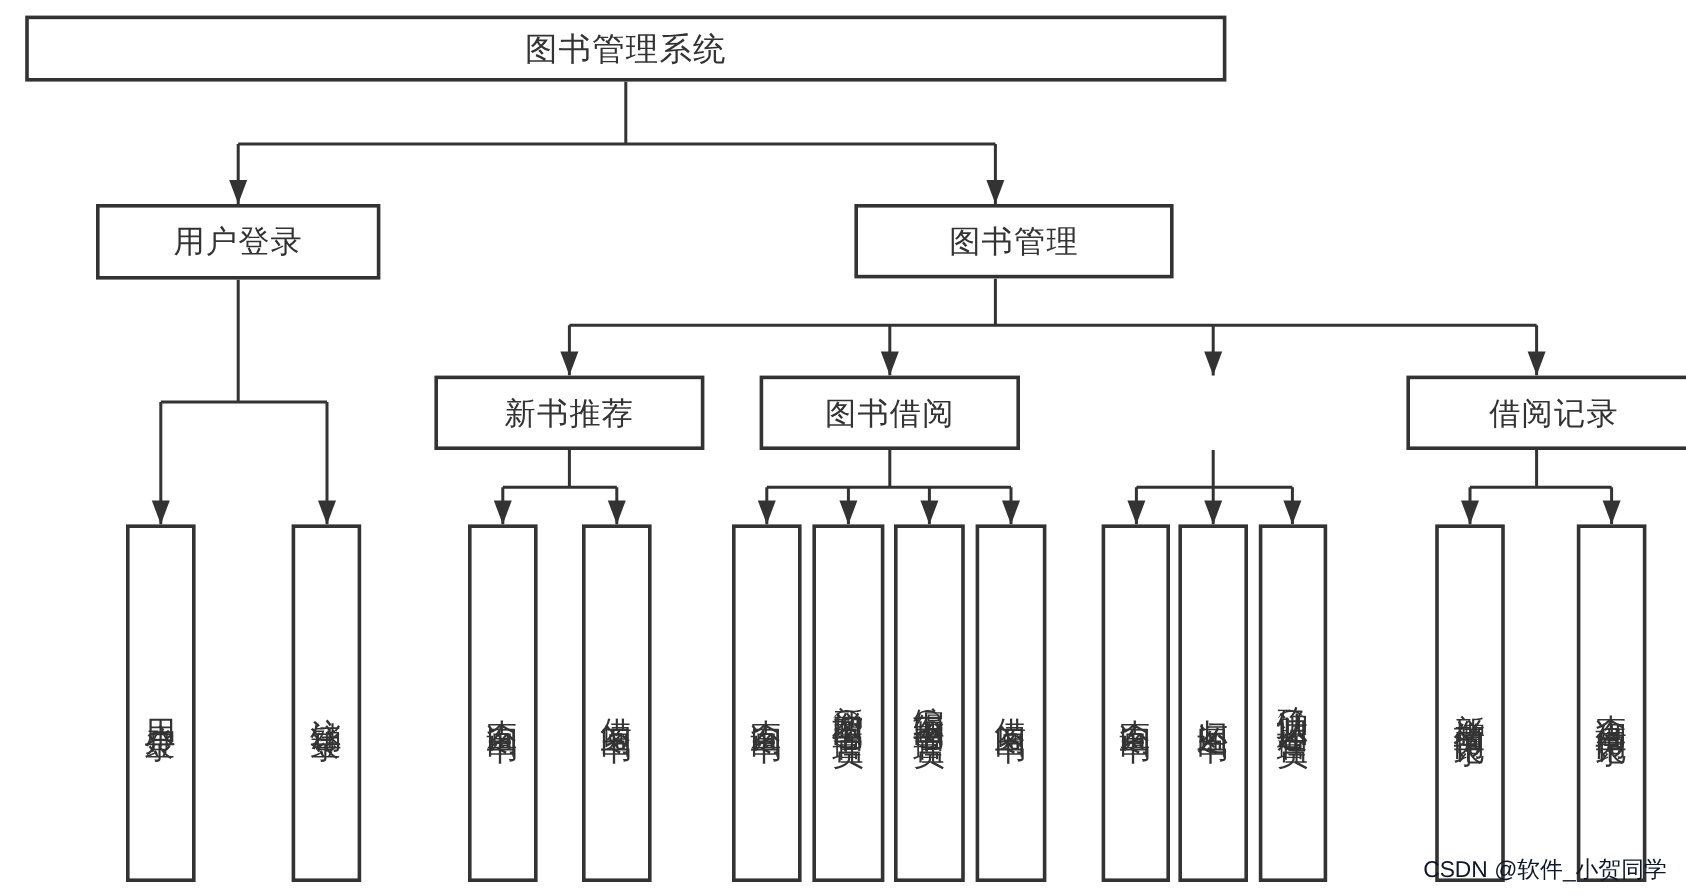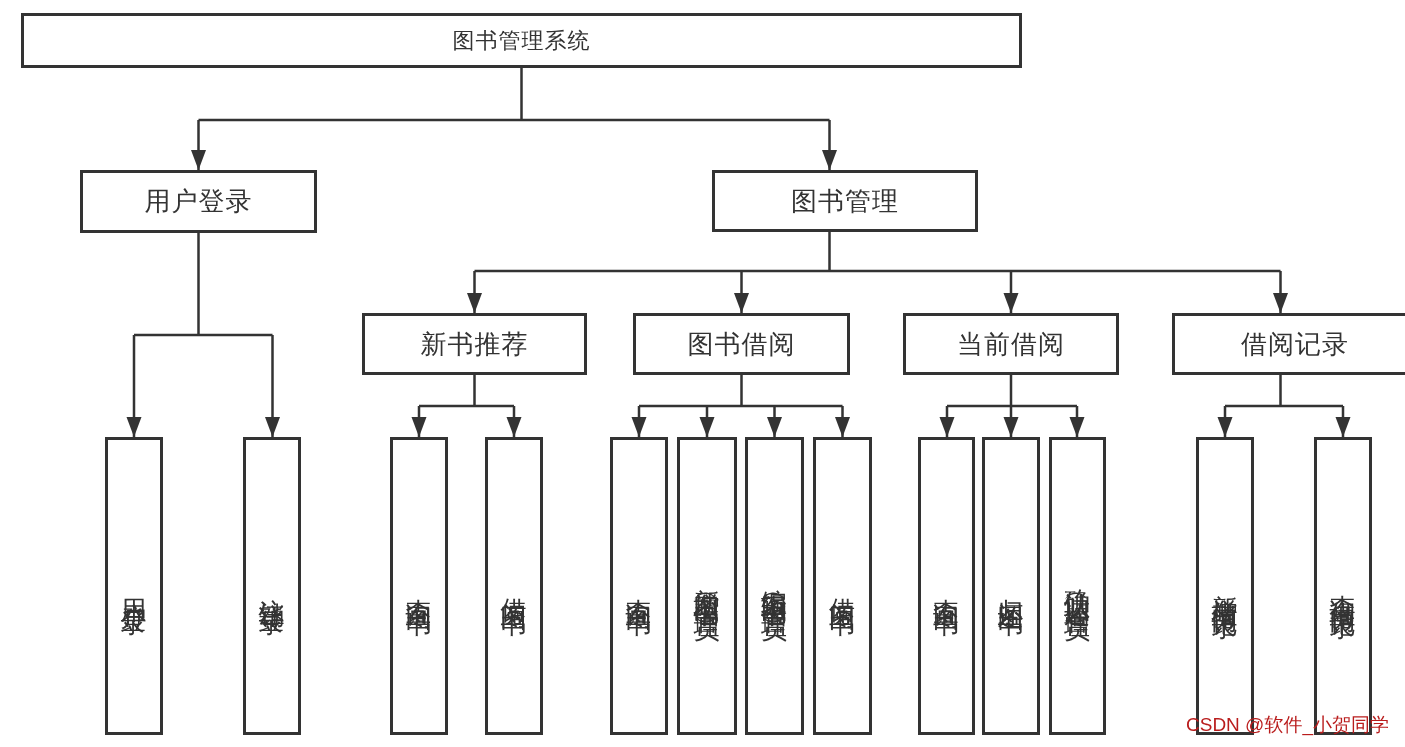--- a/index.html
+++ b/index.html
@@ -15,33 +15,33 @@
     position:absolute;
     box-sizing:border-box;
     border:3px solid #333333;
     background:#ffffff;
     color:#333333;
     display:flex;
     align-items:center;
     justify-content:center;
   }
   .h-node{font-size:26px;letter-spacing:1px;white-space:nowrap;}
-  .root-node{font-size:22px;}
+  .root-node{font-size:27px;}
   .v-node{
     font-size:26px;
     writing-mode:vertical-rl;
     text-orientation:mixed;
     letter-spacing:4px;
     line-height:1;
   }
   .watermark{
     position:absolute;
     left:1186px;top:712px;
     font-size:19px;
-    color:#b91c1c;
+    color:#0f172a;
     white-space:nowrap;
     z-index:5;
   }
 </style>
 </head>
 <body>
 
 <div class="stage">
 
   <svg class="connectors" width="1405" height="747" viewBox="0 0 1405 747">
@@ -77,21 +77,20 @@
     </g>
   </svg>
 
   <div class="node h-node root-node" style="left:21px;top:13px;width:1001px;height:55px">图书管理系统</div>
 
   <div class="node h-node" style="left:80px;top:170px;width:237px;height:63px">用户登录</div>
   <div class="node h-node" style="left:712px;top:170px;width:266px;height:62px">图书管理</div>
 
   <div class="node h-node" style="left:362px;top:313px;width:225px;height:62px">新书推荐</div>
   <div class="node h-node" style="left:633px;top:313px;width:217px;height:62px">图书借阅</div>
-  <div class="node h-node" style="left:903px;top:313px;width:216px;height:62px">当前借阅</div>
   <div class="node h-node" style="left:1172px;top:313px;width:246px;height:62px">借阅记录</div>
 
   <div class="node v-node" style="left:105px;top:437px;width:58px;height:298px">用户登录</div>
   <div class="node v-node" style="left:243px;top:437px;width:58px;height:298px">注销登录</div>
 
   <div class="node v-node" style="left:390px;top:437px;width:58px;height:298px">查询图书</div>
   <div class="node v-node" style="left:485px;top:437px;width:58px;height:298px">借阅图书</div>
 
   <div class="node v-node" style="left:610px;top:437px;width:58px;height:298px">查询图书</div>
   <div class="node v-node" style="left:677px;top:437px;width:60px;height:298px">新增图书（管理员）</div>

